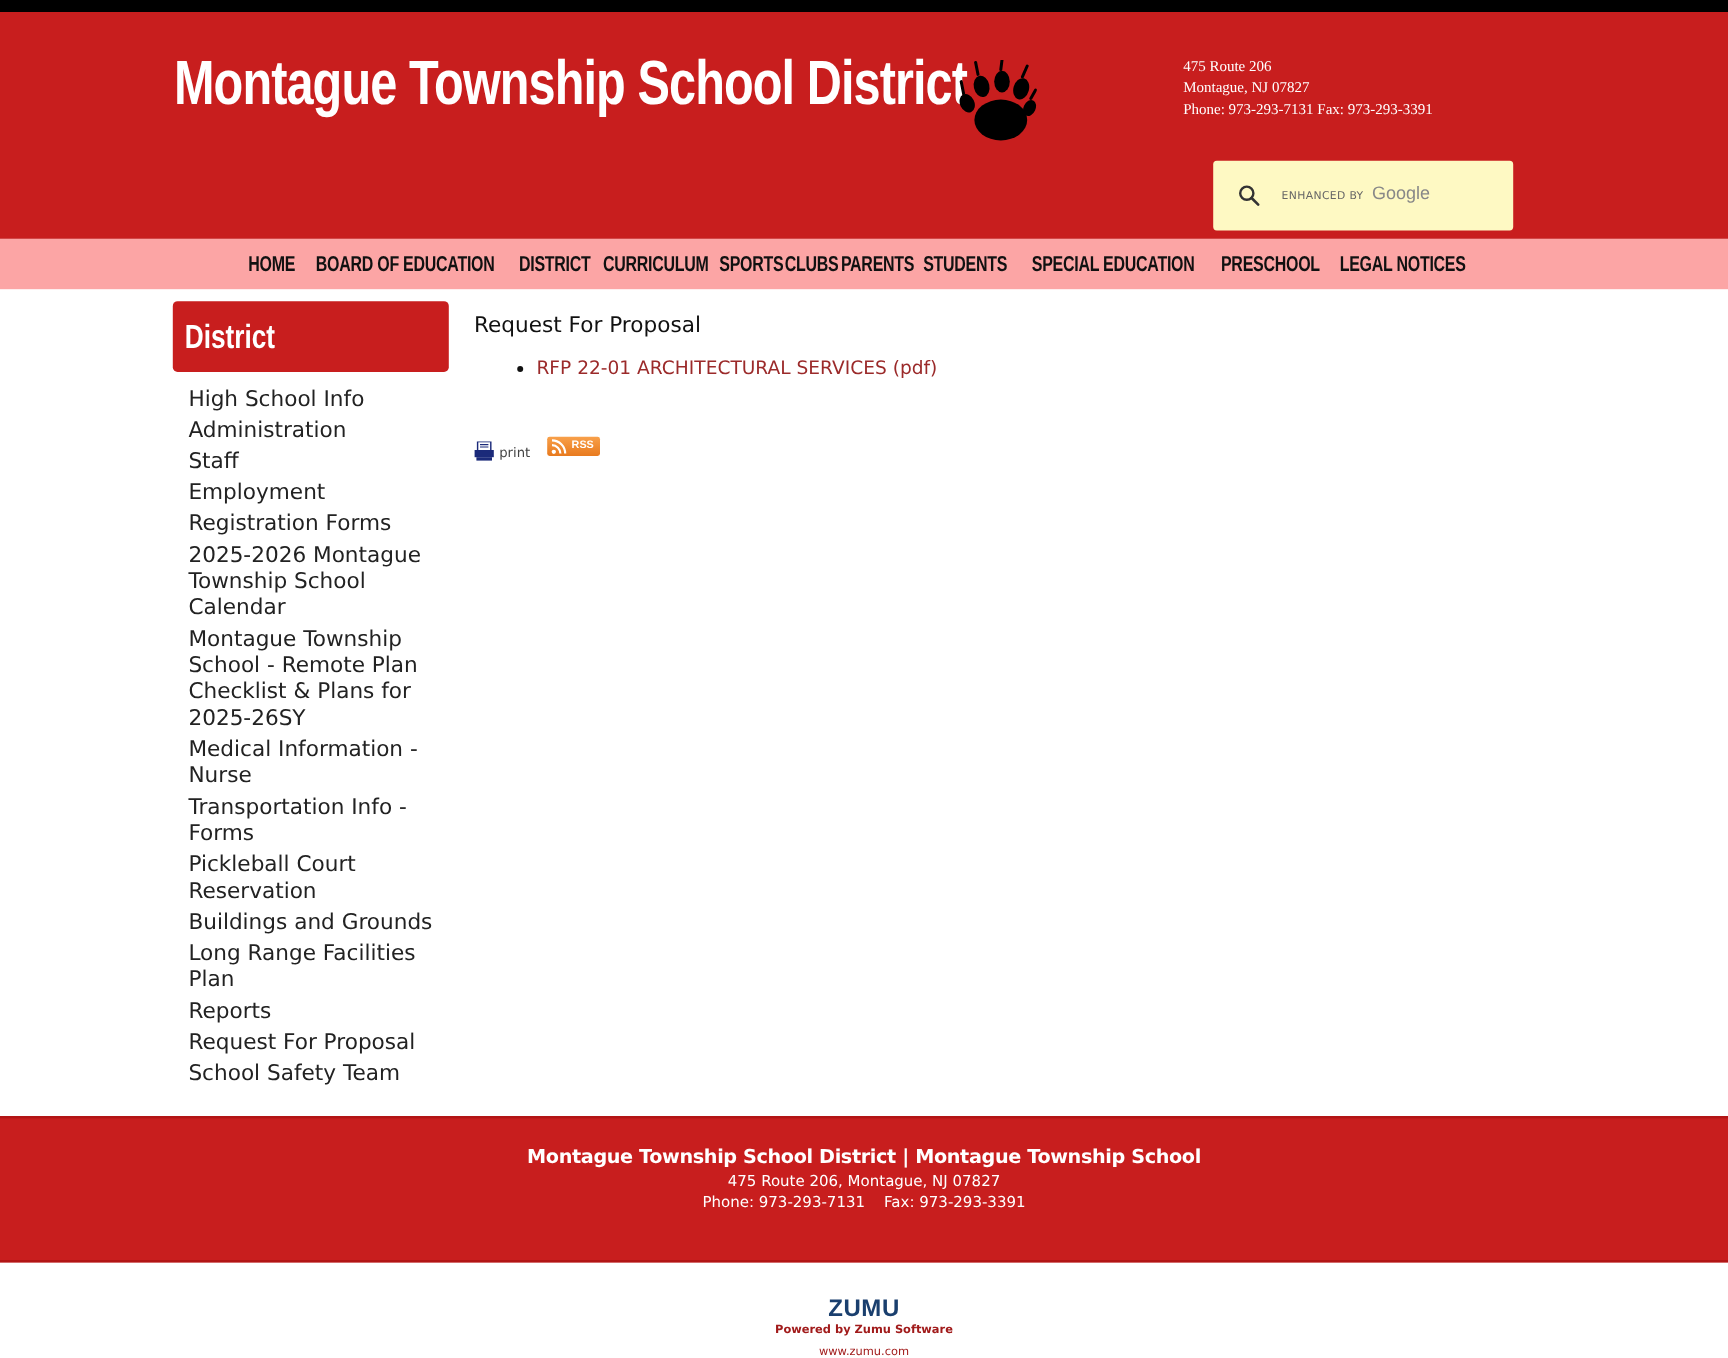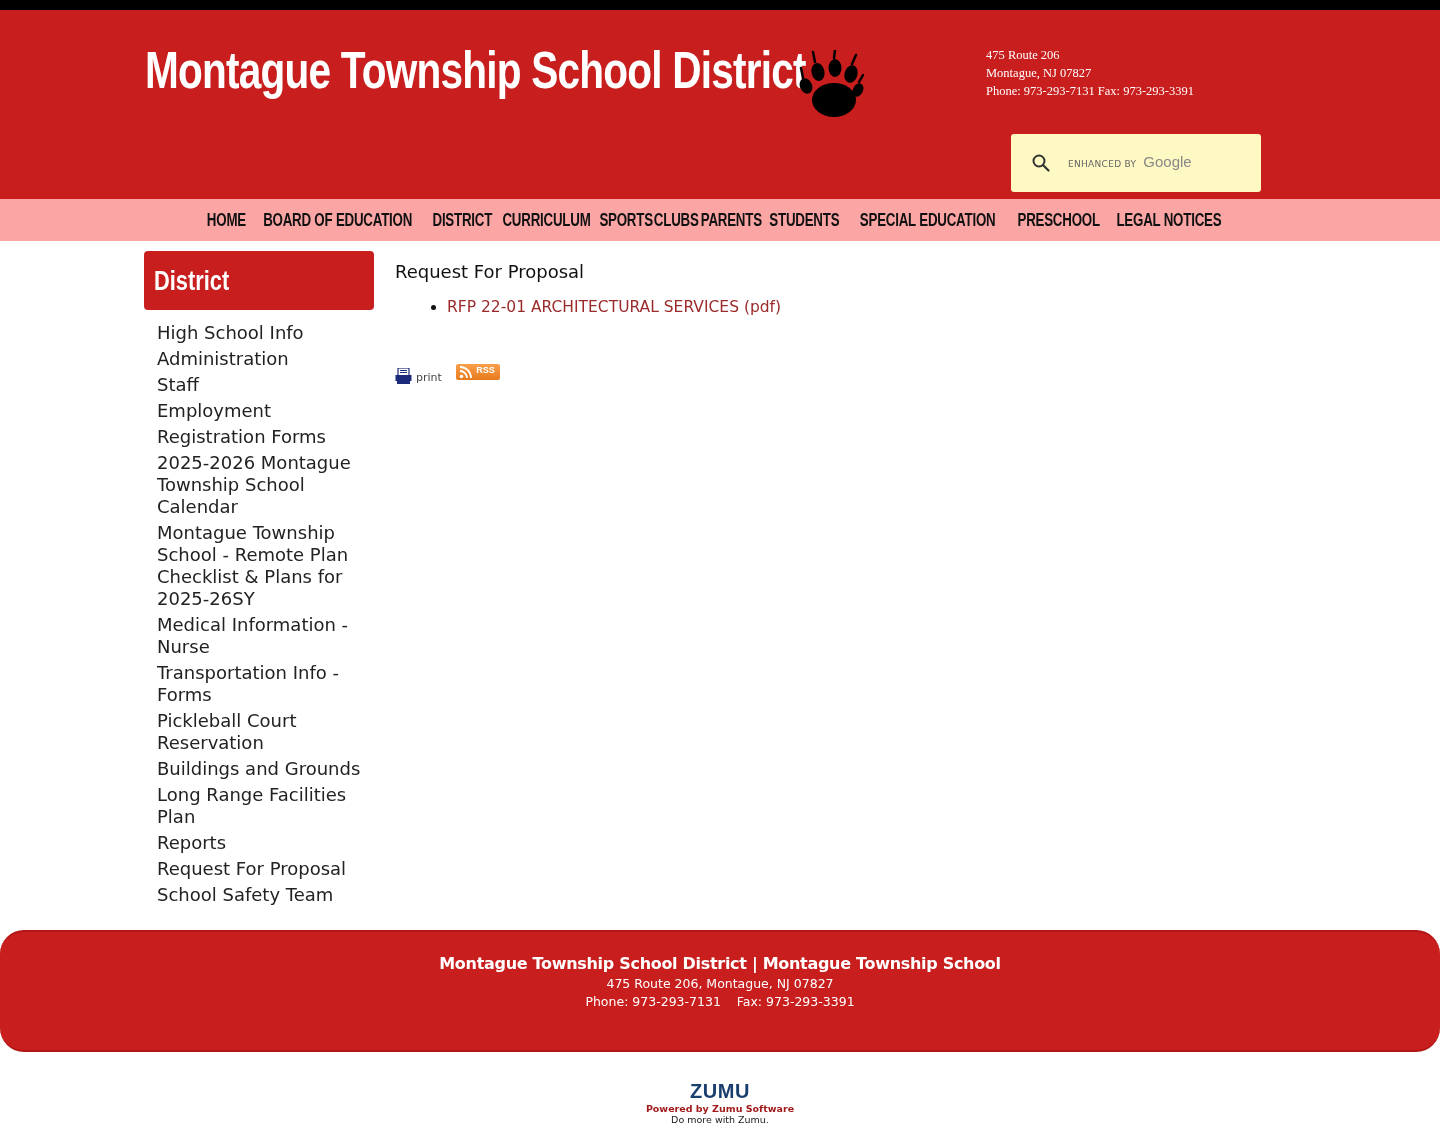--- a/index.html
+++ b/index.html
@@ -64,21 +64,21 @@
     .doc-list li::marker { color: #111; }
     .doc-list a { color: #9b2a2a; text-decoration: none; }
     .tools { display: flex; align-items: center; gap: 14px; margin-top: 52px; }
     .print { display: flex; align-items: flex-end; gap: 4px; cursor: pointer; }
     .print span { font-size: 11px; color: #444; }
     .rss { width: 44px; height: 16px; background: linear-gradient(#f8a04a, #e87a1e); border-radius: 2px; position: relative; cursor: pointer; margin-top: -8px; }
     .rss span { position: absolute; right: 5px; top: 1px; font-size: 9px; color: #fff; font-weight: bold; font-family: "Liberation Sans", sans-serif; }
 
     .footer {
       height: 122px; background: #c81e1e; border-top: 2px solid #b21515; border-bottom: 2px solid #b21515;
-      text-align: center; color: #fff; padding-top: 22px; border-radius: 24px;
+      text-align: center; color: #fff; padding-top: 22px;
     }
     .footer .f-title { font-size: 16px; font-weight: bold; margin-bottom: 2px; letter-spacing: -0.3px; }
     .footer .f-line { font-size: 12.5px; line-height: 18px; }
 
     .powered { text-align: center; padding-top: 28px; }
     .zumu-logo { font-family: "Liberation Sans", sans-serif; font-weight: bold; font-size: 20px; color: #1a3f6e; letter-spacing: 0.5px; }
     .pw { font-size: 9.5px; font-weight: bold; color: #a11b1b; }
     .dm { font-size: 9.5px; color: #222; }
     .url { font-size: 9.5px; color: #a11b1b; text-decoration: none; }
   </style>
@@ -186,15 +186,14 @@
 
 <footer class="footer">
   <div class="f-title">Montague Township School District | Montague Township School</div>
   <div class="f-line">475 Route 206, Montague, NJ 07827</div>
   <div class="f-line" style="white-space: pre;">Phone: 973-293-7131    Fax: 973-293-3391</div>
 </footer>
 
 <div class="powered">
   <div class="zumu-logo">ZUMU</div>
   <div class="pw">Powered by Zumu Software</div>
-  <div class="dm">Do more with Zumu.</div>
   <a href="#" class="url">www.zumu.com</a>
 </div>
 
 </body></html>

